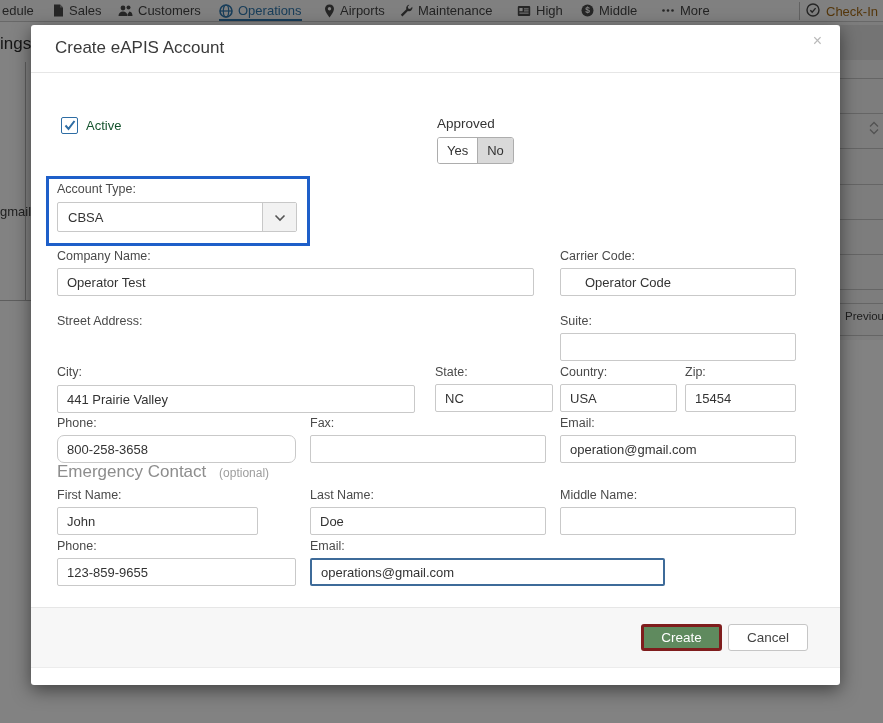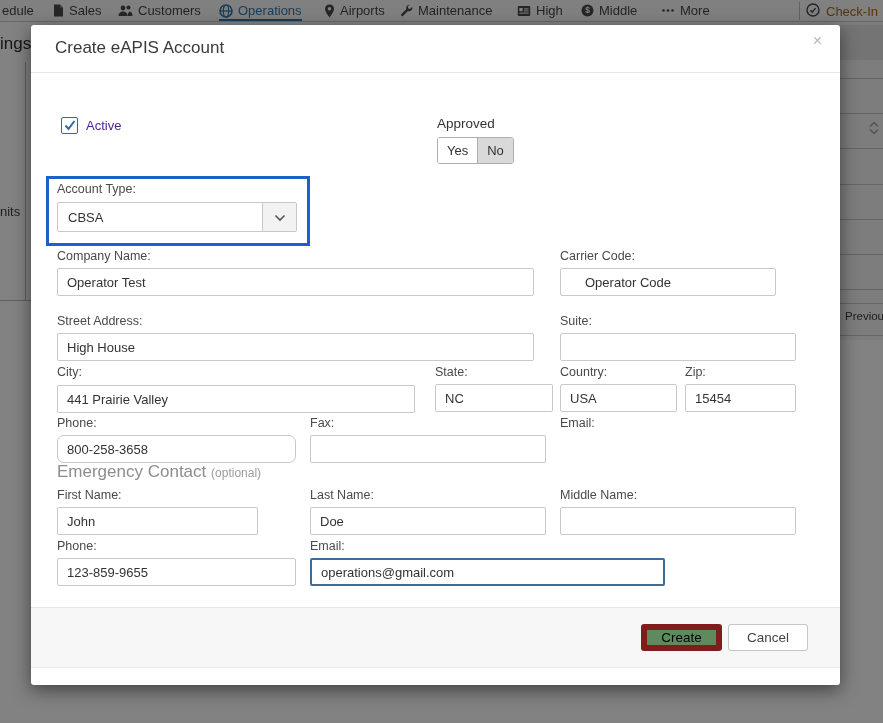--- a/index.html
+++ b/index.html
@@ -44,21 +44,21 @@
     background:#fff; border-radius:3px; box-shadow:0 5px 18px rgba(0,0,0,0.5); }
   .modal-header { position:absolute; top:0; left:0; right:0; height:48px;
     border-bottom:1px solid #e6e6e6;text-align:center; }
   .modal-title { position:absolute; left:24px; top:13px; font-size:17px; color:#3a3a3a; }
   .modal-close { position:absolute; right:18px; top:8px; font-size:16px; color:#b9b9b9;
     cursor:pointer; line-height:16px; }
 
   .chk-wrap { position:absolute; left:30px; top:92px; display:flex; align-items:center; gap:8px; }
   .chk-box { width:17px; height:17px; border:1px solid #2e6da4; border-radius:2px;
     background:#fff; display:flex; align-items:center; justify-content:center; cursor:pointer; }
-  .chk-label { font-size:13px; color:#4c1d95; }
+  .chk-label { font-size:13px; color:#14532d; }
 
   .approved-label { position:absolute; left:406px; top:91px; font-size:13.5px; color:#333; }
   .toggle { position:absolute; left:406px; top:112px; display:inline-flex;
     border:1px solid #adadad; border-radius:3px; overflow:hidden; font-size:13px; color:#333; }
   .toggle .opt { padding:5px 9px; background:#fff; cursor:pointer; }
   .toggle .opt.selected { background:#d9d9d9; border-left:1px solid #adadad; }
 
   .hl-box { position:absolute; left:15px; top:151px; width:264px; height:70px;
     border:3px solid #1e5fc9; }
 
@@ -70,44 +70,44 @@
 
   .select { position:absolute; left:26px; top:177px; width:240px; height:30px;
     border:1px solid #c8c8c8; border-radius:2px; background:#fff; display:flex;
     align-items:center; cursor:pointer; }
   .select-value { flex:1; padding-left:10px; font-size:13px; color:#333; }
   .select-addon { width:34px; align-self:stretch; border-left:1px solid #c8c8c8;
     background:#f2f2f2; display:flex; align-items:center; justify-content:center; }
 
   .l-acct   { left:26px;  top:157px; }
   .l-comp   { left:26px;  top:224px; }  .i-comp  { left:26px;  top:243px; width:477px; }
-  .l-carr   { left:529px; top:224px; }  .i-carr  { left:529px; top:243px; width:216px;padding-left:24px; }
+  .l-carr   { left:529px; top:224px; }  .i-carr  { left:529px; top:243px; width:236px;padding-left:24px; }
   .l-street { left:26px;  top:289px; }  .i-street{ left:26px;  top:308px; width:477px; }
   .l-suite  { left:529px; top:289px; }  .i-suite { left:529px; top:308px; width:236px; }
   .l-city   { left:26px;  top:340px; }  .i-city  { left:26px;  top:360px; width:358px; }
   .l-state  { left:404px; top:340px; }  .i-state { left:404px; top:359px; width:118px; }
   .l-ctry   { left:529px; top:340px; }  .i-ctry  { left:529px; top:359px; width:117px; }
   .l-zip    { left:654px; top:340px; }  .i-zip   { left:654px; top:359px; width:111px; }
   .l-phone  { left:26px;  top:391px; }  .i-phone { left:26px;  top:410px; width:239px;border-radius:7px; }
   .l-fax    { left:279px; top:391px; }  .i-fax   { left:279px; top:410px; width:236px; }
   .l-email  { left:529px; top:391px; }  .i-email { left:529px; top:410px; width:236px; }
   .l-first  { left:26px;  top:463px; }  .i-first { left:26px;  top:482px; width:201px; }
   .l-last   { left:279px; top:463px; }  .i-last  { left:279px; top:482px; width:236px; }
   .l-mid    { left:529px; top:463px; }  .i-mid   { left:529px; top:482px; width:236px; }
   .l-phone2 { left:26px;  top:514px; }  .i-phone2{ left:26px;  top:533px; width:239px; }
   .l-email2 { left:279px; top:514px; }  .i-email2{ left:279px; top:533px; width:355px; }
 
   .em-heading { position:absolute; left:26px; top:437px; font-size:17px; color:#8d8d8d; }
-  .em-opt { font-size:12px; color:#9d9d9d; }
+  .em-opt { font-size:12px; color:#9d9d9d;margin-left:8px; }
 
   .modal-footer { position:absolute; left:0; right:0; top:582px; height:61px;
     background:#f7f7f7; border-top:1px solid #e6e6e6; border-bottom:1px solid #ececec; }
   .btn { position:absolute; top:16px; height:27px; font-size:13.5px; border-radius:3px;
     display:flex; align-items:center; justify-content:center; cursor:pointer; }
-  .btn-create { left:610px; width:81px; background:#5f8a5e; border:6px solid #7f1d1d; color:#000000; }
+  .btn-create { left:610px; width:81px; background:#5f8a5e; border:3px solid #7f1d1d; color:#ffffff; }
   .btn-cancel { left:697px; width:80px; background:#fff; border:1px solid #c6c6c6; color:#444; }
 </style>
 </head>
 <body>
 
 <div class="screen">
 
   <div class="app">
     <div class="nav">
       <span class="nav-item ni-0">
@@ -196,21 +196,21 @@
         <span><svg width="14" height="14" viewBox="0 0 14 14">
               <circle cx="7" cy="7" r="6" fill="none" stroke="#3f3f3f" stroke-width="1.4"></circle>
               <path d="M4.3 7.2l1.9 1.9 3.4-4" fill="none" stroke="#3f3f3f" stroke-width="1.4"></path>
             </svg></span>
         <span>Check-In</span>
       </span>
     </div>
 
     <div class="tab-frag">ings</div>
     <div class="vline-left"></div>
-    <div class="left-frag2">nits</div>
+    <div class="left-frag2">gmail</div>
     <div class="hline-left"></div>
 
     <div class="sliver"></div>
     <div class="sliver-band"></div>
     <div class="rowline rl1"></div>
     <div class="rowline rl2"></div>
     <div class="rowline rl3"></div>
     <div class="rowline rl4"></div>
     <div class="rowline rl5"></div>
     <div class="rowline rl6"></div>
@@ -257,38 +257,38 @@
             </svg></span>
       </span>
     </div>
 
     <div class="fld-label l-comp">Company Name:</div>
     <input class="inp i-comp" value="Operator Test" style="">
     <div class="fld-label l-carr">Carrier Code:</div>
     <input class="inp i-carr" value="Operator Code" style="">
 
     <div class="fld-label l-street">Street Address:</div>
-    <input class="inp i-street" value="High House" style="">
     <div class="fld-label l-suite">Suite:</div>
     <input class="inp i-suite" value="" style="">
 
     <div class="fld-label l-city">City:</div>
     <input class="inp i-city" value="441 Prairie Valley" style="">
     <div class="fld-label l-state">State:</div>
     <input class="inp i-state" value="NC" style="">
     <div class="fld-label l-ctry">Country:</div>
     <input class="inp i-ctry" value="USA" style="">
     <div class="fld-label l-zip">Zip:</div>
     <input class="inp i-zip" value="15454" style="">
 
     <div class="fld-label l-phone">Phone:</div>
     <input class="inp i-phone" value="800-258-3658" style="">
     <div class="fld-label l-fax">Fax:</div>
     <input class="inp i-fax" value="" style="">
     <div class="fld-label l-email">Email:</div>
+    <input class="inp i-email" value="operation@gmail.com" style="">
 
     <div class="em-heading">
       <span>Emergency Contact</span>
       <span class="em-opt">(optional)</span>
     </div>
 
     <div class="fld-label l-first">First Name:</div>
     <input class="inp i-first" value="John" style="">
     <div class="fld-label l-last">Last Name:</div>
     <input class="inp i-last" value="Doe" style="">

